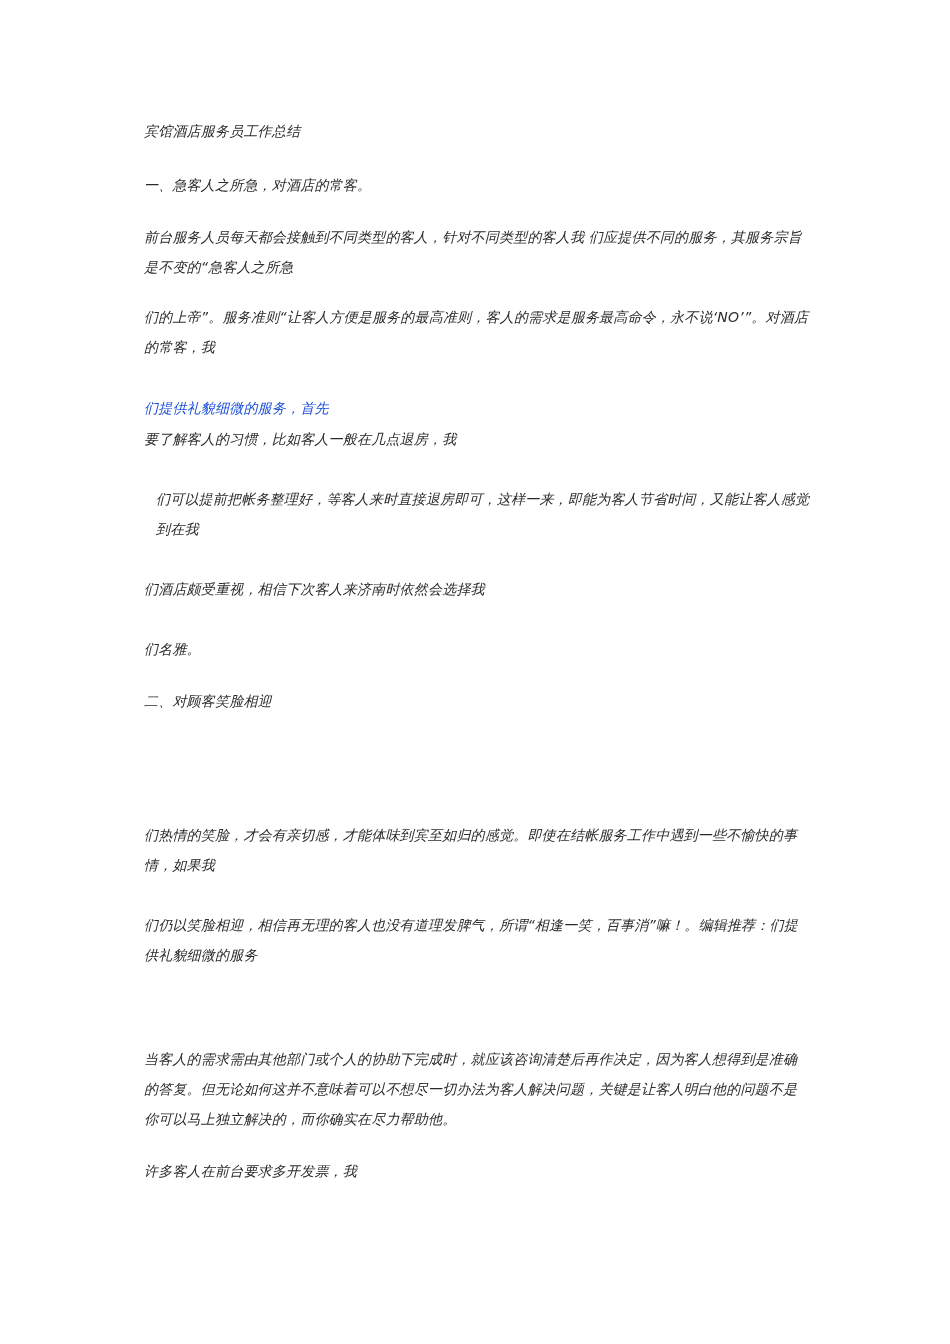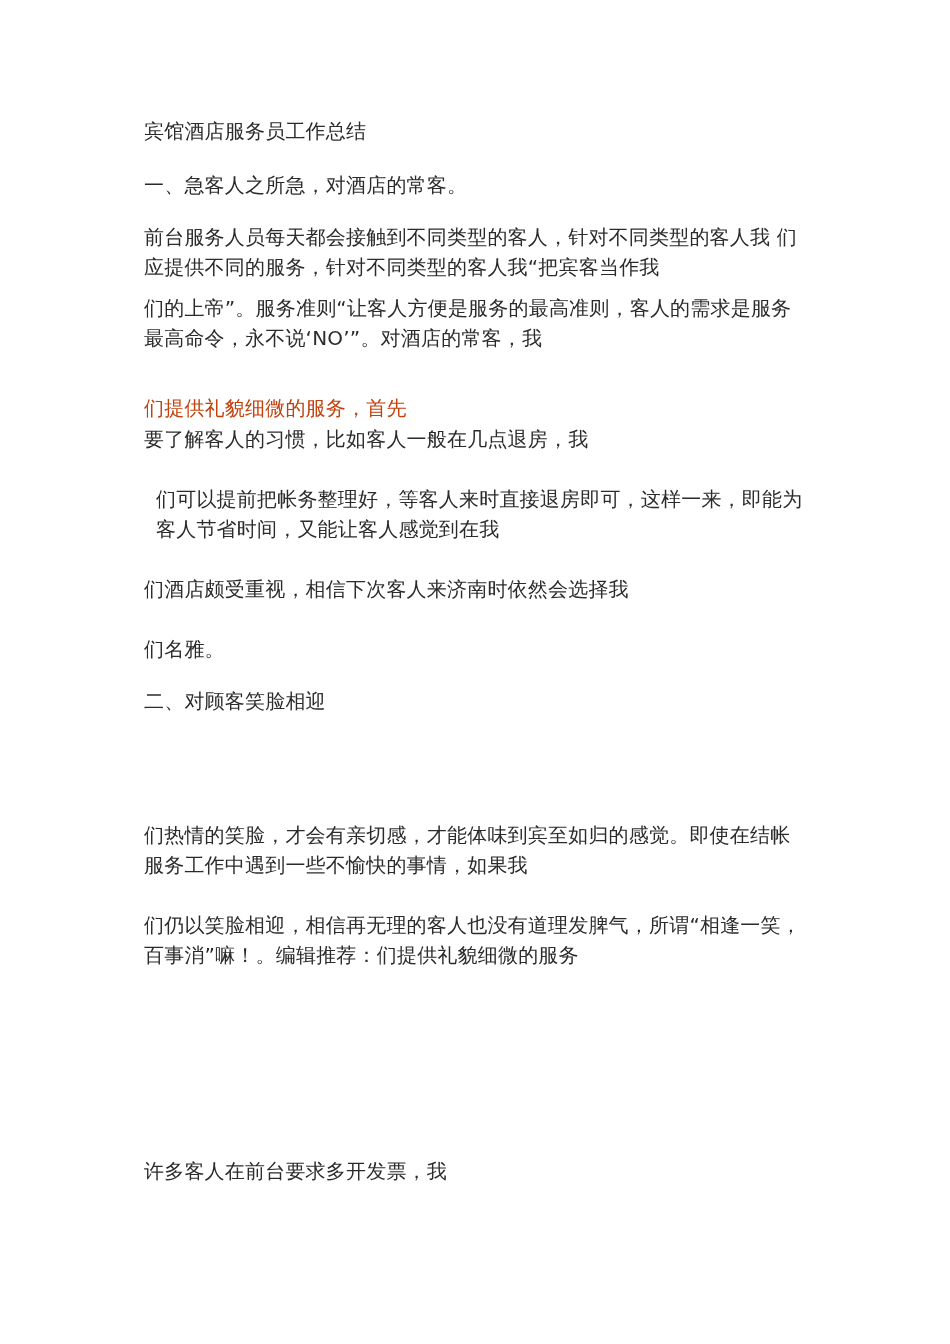--- a/index.html
+++ b/index.html
@@ -19,37 +19,39 @@
       position: absolute;
       left: 0; top: 0;
       width: 950px;
       height: 1344px;
       background: #ffffff;
     }
     .line {
       position: absolute;
       left: 144px;
       width: 666px;
-      font-size: 20px;
+      font-size: 14px;
       line-height: 30px;
       white-space: normal;
       letter-spacing: 0.2px;
+      font-style: italic;
     }
-    .strong { color: #c2410c; }
+    .strong { color: #1d4ed8; }
   </style>
 </head>
 <body>
 
 <div class="page">
   <div class="line" style="top:116px;">宾馆酒店服务员工作总结</div>
   <div class="line" style="top:170px;">一、急客人之所急，对酒店的常客。</div>
-  <div class="line" style="top:222px;">前台服务人员每天都会接触到不同类型的客人，针对不同类型的客人我 们应提供不同的服务，针对不同类型的客人我“把宾客当作我</div>
-  <div class="line" style="top:293px;">们的上帝”。服务准则“让客人方便是服务的最高准则，客人的需求是服务最高命令，永不说‘NO’”。对酒店的常客，我</div>
+  <div class="line" style="top:222px;">前台服务人员每天都会接触到不同类型的客人，针对不同类型的客人我 们应提供不同的服务，其服务宗旨是不变的“急客人之所急</div>
+  <div class="line" style="top:302px;">们的上帝”。服务准则“让客人方便是服务的最高准则，客人的需求是服务最高命令，永不说‘NO’”。对酒店的常客，我</div>
   <div class="line strong" style="top:393px;">们提供礼貌细微的服务，首先</div>
   <div class="line" style="top:424px;">要了解客人的习惯，比如客人一般在几点退房，我</div>
   <div class="line" style="top:484px;margin-left:12px;">们可以提前把帐务整理好，等客人来时直接退房即可，这样一来，即能为客人节省时间，又能让客人感觉到在我</div>
   <div class="line" style="top:574px;">们酒店颇受重视，相信下次客人来济南时依然会选择我</div>
   <div class="line" style="top:634px;">们名雅。</div>
   <div class="line" style="top:686px;">二、对顾客笑脸相迎</div>
   <div class="line" style="top:820px;">们热情的笑脸，才会有亲切感，才能体味到宾至如归的感觉。即使在结帐服务工作中遇到一些不愉快的事情，如果我</div>
   <div class="line" style="top:910px;">们仍以笑脸相迎，相信再无理的客人也没有道理发脾气，所谓“相逢一笑，百事消”嘛！。编辑推荐：们提供礼貌细微的服务</div>
+  <div class="line" style="top:1044px;">当客人的需求需由其他部门或个人的协助下完成时，就应该咨询清楚后再作决定，因为客人想得到是准确的答复。但无论如何这并不意味着可以不想尽一切办法为客人解决问题，关键是让客人明白他的问题不是你可以马上独立解决的，而你确实在尽力帮助他。</div>
   <div class="line" style="top:1156px;">许多客人在前台要求多开发票，我</div>
 </div>
 
 </body></html>

